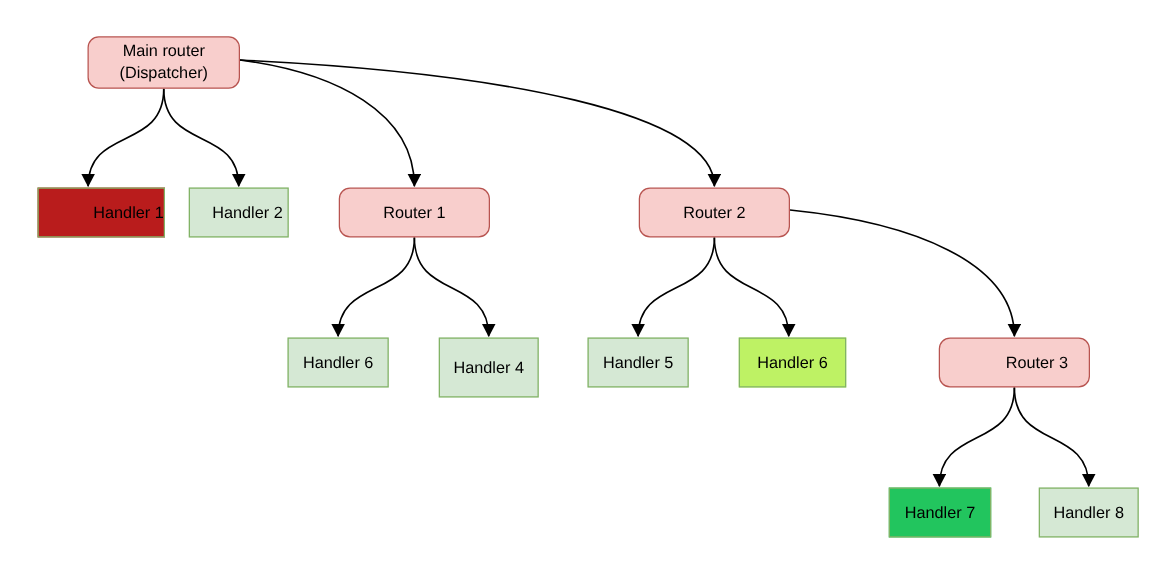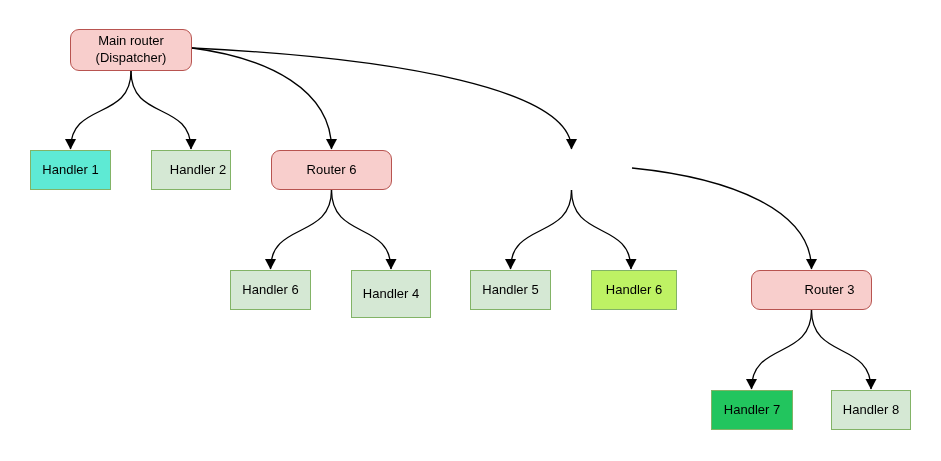--- a/index.html
+++ b/index.html
@@ -55,28 +55,31 @@
       <path d="M 571.5,190 C 571.5,240 510.5,221 510.5,269" fill="none" stroke="#000000" stroke-width="1.3" marker-end="url(#arrow)"></path>
       <path d="M 571.5,190 C 571.5,240 631,221 631,269" fill="none" stroke="#000000" stroke-width="1.3" marker-end="url(#arrow)"></path>
       <path d="M 632,168 C 730.725,178 811.5,210 811.5,269" fill="none" stroke="#000000" stroke-width="1.3" marker-end="url(#arrow)"></path>
       <path d="M 811.5,310 C 811.5,360 751.5,341 751.5,389" fill="none" stroke="#000000" stroke-width="1.3" marker-end="url(#arrow)"></path>
       <path d="M 811.5,310 C 811.5,360 871,341 871,389" fill="none" stroke="#000000" stroke-width="1.3" marker-end="url(#arrow)"></path>
     </svg>
     <div class="node router" style="left: 70px; top: 29px; width: 122px; height: 42px; background: rgb(248, 206, 204); border: 1.3px solid rgb(184, 84, 80); border-radius: 9px;">
       <span class="node-line">Main router</span>
       <span class="node-line">(Dispatcher)</span>
     </div>
-    <div class="node handler" style="left: 30px; top: 150px; width: 81px; height: 40px; background: #5eead4; border: 1.3px solid rgb(130, 179, 102); border-radius: 0px;">
+    <div class="node handler" style="left: 30px; top: 150px; width: 102px; height: 40px; background: #b91c1c; border: 1.3px solid rgb(130, 179, 102); border-radius: 0px; align-items: flex-end;">
       <span class="node-line">Handler 1</span>
     </div>
     <div class="node handler" style="left: 151px; top: 150px; width: 80px; height: 40px; background: rgb(213, 232, 212); border: 1.3px solid rgb(130, 179, 102); border-radius: 0px; padding-left: 14px;">
       <span class="node-line">Handler 2</span>
     </div>
     <div class="node router" style="left: 271px; top: 150px; width: 121px; height: 40px; background: rgb(248, 206, 204); border: 1.3px solid rgb(184, 84, 80); border-radius: 9px;">
-      <span class="node-line">Router 6</span>
+      <span class="node-line">Router 1</span>
+    </div>
+    <div class="node router" style="left: 511px; top: 150px; width: 121px; height: 40px; background: rgb(248, 206, 204); border: 1.3px solid rgb(184, 84, 80); border-radius: 9px;">
+      <span class="node-line">Router 2</span>
     </div>
     <div class="node handler" style="left: 230px; top: 270px; width: 81px; height: 40px; background: rgb(213, 232, 212); border: 1.3px solid rgb(130, 179, 102); border-radius: 0px;">
       <span class="node-line">Handler 6</span>
     </div>
     <div class="node handler" style="left: 351px; top: 270px; width: 80px; height: 48px; background: rgb(213, 232, 212); border: 1.3px solid rgb(130, 179, 102); border-radius: 0px;">
       <span class="node-line">Handler 4</span>
     </div>
     <div class="node handler" style="left: 470px; top: 270px; width: 81px; height: 40px; background: rgb(213, 232, 212); border: 1.3px solid rgb(130, 179, 102); border-radius: 0px;">
       <span class="node-line">Handler 5</span>
     </div>

